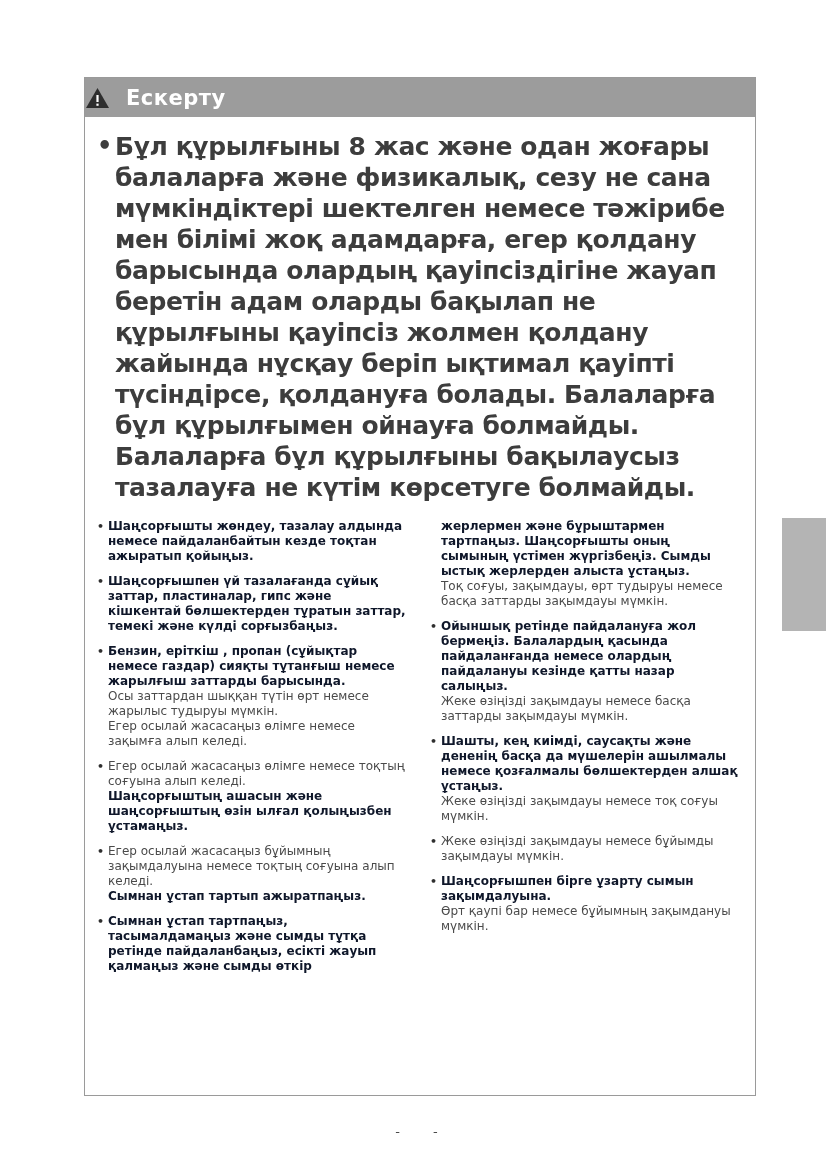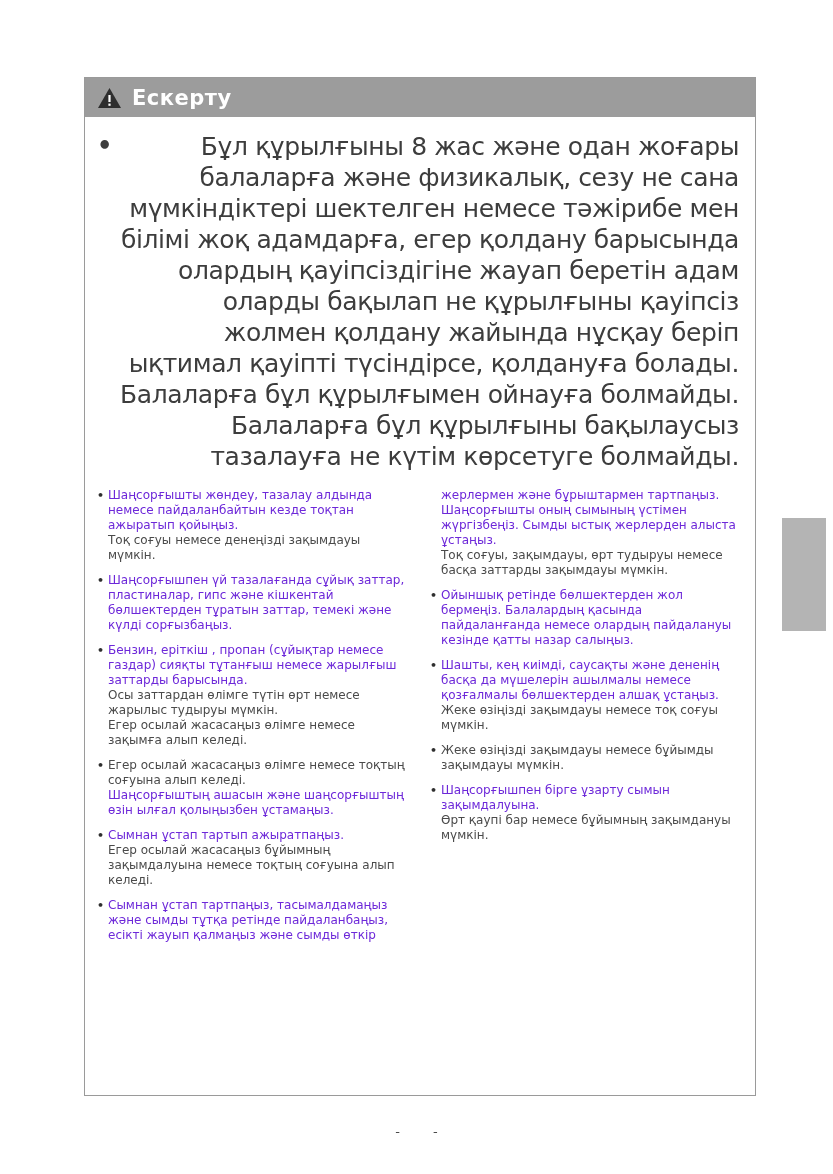--- a/index.html
+++ b/index.html
@@ -23,22 +23,22 @@
     height: 1019px;
     border: 1px solid #9a9a9a;
     box-sizing: border-box;
     background: #ffffff;
   }
   .warn-header {
     height: 39px;
     background: #9c9c9c;
     display: flex;
     align-items: center;
-    padding-left: 12px;
-    gap: 10px;
+    padding-left: 0;
+    gap: 16px;
   }
   .warn-title {
     color: #ffffff;
     font-weight: bold;
     font-size: 21px;
     letter-spacing: 0.5px;
   }
   .warn-icon svg { display: block; }
   .intro {
     padding: 14px 16px 8px 12px;
@@ -47,26 +47,25 @@
   .intro-bullet {
     width: 18px;
     flex: none;
     font-size: 24px;
     font-weight: bold;
     color: #3d3d3d;
     line-height: 31px;
   }
   .intro-text {
     font-size: 25px;
-    font-weight: normal;
+    font-weight: bold;
     color: #3d3d3d;
     line-height: 31px;
     letter-spacing: -0.4px;
     width: 632px;
-    text-align: right;
   }
   .columns {
     display: flex;
     gap: 24px;
     padding: 8px 16px 0 12px;
   }
   .col { flex: 1; min-width: 0; }
   .item {
     display: flex;
     margin-bottom: 10px;
@@ -77,21 +76,21 @@
     font-size: 11px;
     line-height: 15px;
     color: #2f2f2f;
     font-weight: bold;
   }
   .body { min-width: 0; }
   .block {
     font-size: 12px;
     line-height: 15px;
   }
-  .b { font-weight: normal; color: #6d28d9; }
+  .b { font-weight: bold; color: #0f172a; }
   .n { font-weight: normal; color: #4a4a4a; }
   .side-tab {
     position: absolute;
     left: 782px;
     top: 518px;
     width: 44px;
     height: 113px;
     background: #b4b4b4;
   }
   .page-footer {
@@ -127,70 +126,70 @@
       <span class="intro-bullet">•</span>
       <div class="intro-text">Бұл құрылғыны 8 жас және одан жоғары балаларға және физикалық, сезу не сана мүмкіндіктері шектелген немесе тәжірибе мен білімі жоқ адамдарға, егер қолдану барысында олардың қауіпсіздігіне жауап беретін адам оларды бақылап не құрылғыны қауіпсіз жолмен қолдану жайында нұсқау беріп ықтимал қауіпті түсіндірсе, қолдануға болады. Балаларға бұл құрылғымен ойнауға болмайды. Балаларға бұл құрылғыны бақылаусыз тазалауға не күтім көрсетуге болмайды.</div>
     </div>
 
     <div class="columns">
       <div class="col">
           <div class="item">
             <span class="dot">•</span>
             <div class="body">
               <div class="block"><span class="b">Шаңсорғышты жөндеу, тазалау алдында немесе пайдаланбайтын кезде тоқтан ажыратып қойыңыз.</span></div>
-              <div class="block"><span class="n">Тоқ соғуы немесе денеңізді зақымдауы мүмкін.</span></div>
             </div>
           </div>
           <div class="item">
             <span class="dot">•</span>
             <div class="body">
               <div class="block"><span class="b">Шаңсорғышпен үй тазалағанда сұйық заттар, пластиналар, гипс және кішкентай бөлшектерден  тұратын заттар, темекі және күлді сорғызбаңыз.</span></div>
             </div>
           </div>
           <div class="item">
             <span class="dot">•</span>
             <div class="body">
               <div class="block"><span class="b">Бензин, еріткіш , пропан (сұйықтар немесе газдар) сияқты тұтанғыш немесе жарылғыш заттарды барысында.</span></div>
-              <div class="block"><span class="n">Осы заттардан өлімге түтін өрт немесе жарылыс тудыруы мүмкін.</span></div>
+              <div class="block"><span class="n">Осы заттардан шыққан түтін өрт немесе жарылыс тудыруы мүмкін.</span></div>
               <div class="block"><span class="n">Егер осылай жасасаңыз өлімге немесе зақымға алып келеді.</span></div>
             </div>
           </div>
           <div class="item">
             <span class="dot">•</span>
             <div class="body">
               <div class="block"><span class="n">Егер осылай жасасаңыз өлімге немесе тоқтың соғуына алып келеді.</span></div>
               <div class="block"><span class="b">Шаңсорғыштың ашасын және шаңсорғыштың өзін ылғал қолыңызбен ұстамаңыз.</span></div>
             </div>
           </div>
           <div class="item">
             <span class="dot">•</span>
             <div class="body">
+              <div class="block"><span class="n">Егер осылай жасасаңыз бұйымның зақымдалуына немесе тоқтың соғуына алып келеді.</span></div>
               <div class="block"><span class="b">Сымнан ұстап тартып ажыратпаңыз.</span></div>
-              <div class="block"><span class="n">Егер осылай жасасаңыз бұйымның зақымдалуына немесе тоқтың соғуына алып келеді.</span></div>
             </div>
           </div>
           <div class="item">
             <span class="dot">•</span>
             <div class="body">
               <div class="block"><span class="b">Сымнан ұстап тартпаңыз, тасымалдамаңыз және сымды тұтқа ретінде пайдаланбаңыз, есікті жауып қалмаңыз және сымды өткір</span></div>
             </div>
           </div>
         </div>
       <div class="col">
           <div class="item">
             <span class="dot"></span>
             <div class="body">
               <div class="block"><span class="b">жерлермен және бұрыштармен тартпаңыз. Шаңсорғышты оның сымының үстімен жүргізбеңіз. Сымды ыстық жерлерден алыста ұстаңыз.</span></div>
               <div class="block"><span class="n">Тоқ соғуы, зақымдауы, өрт тудыруы немесе басқа заттарды зақымдауы мүмкін.</span></div>
             </div>
           </div>
           <div class="item">
             <span class="dot">•</span>
             <div class="body">
-              <div class="block"><span class="b">Ойыншық ретінде бөлшектерден жол бермеңіз. Балалардың қасында пайдаланғанда немесе олардың пайдалануы кезінде қатты назар салыңыз.</span></div>
+              <div class="block"><span class="b">Ойыншық ретінде пайдалануға жол бермеңіз. Балалардың қасында пайдаланғанда немесе олардың пайдалануы кезінде қатты назар салыңыз.</span></div>
+              <div class="block"><span class="n">Жеке өзіңізді зақымдауы немесе басқа заттарды зақымдауы мүмкін.</span></div>
             </div>
           </div>
           <div class="item">
             <span class="dot">•</span>
             <div class="body">
               <div class="block"><span class="b">Шашты, кең киімді, саусақты және дененің басқа да мүшелерін ашылмалы немесе қозғалмалы бөлшектерден алшақ ұстаңыз.</span></div>
               <div class="block"><span class="n">Жеке өзіңізді зақымдауы немесе тоқ соғуы мүмкін.</span></div>
             </div>
           </div>
           <div class="item">

